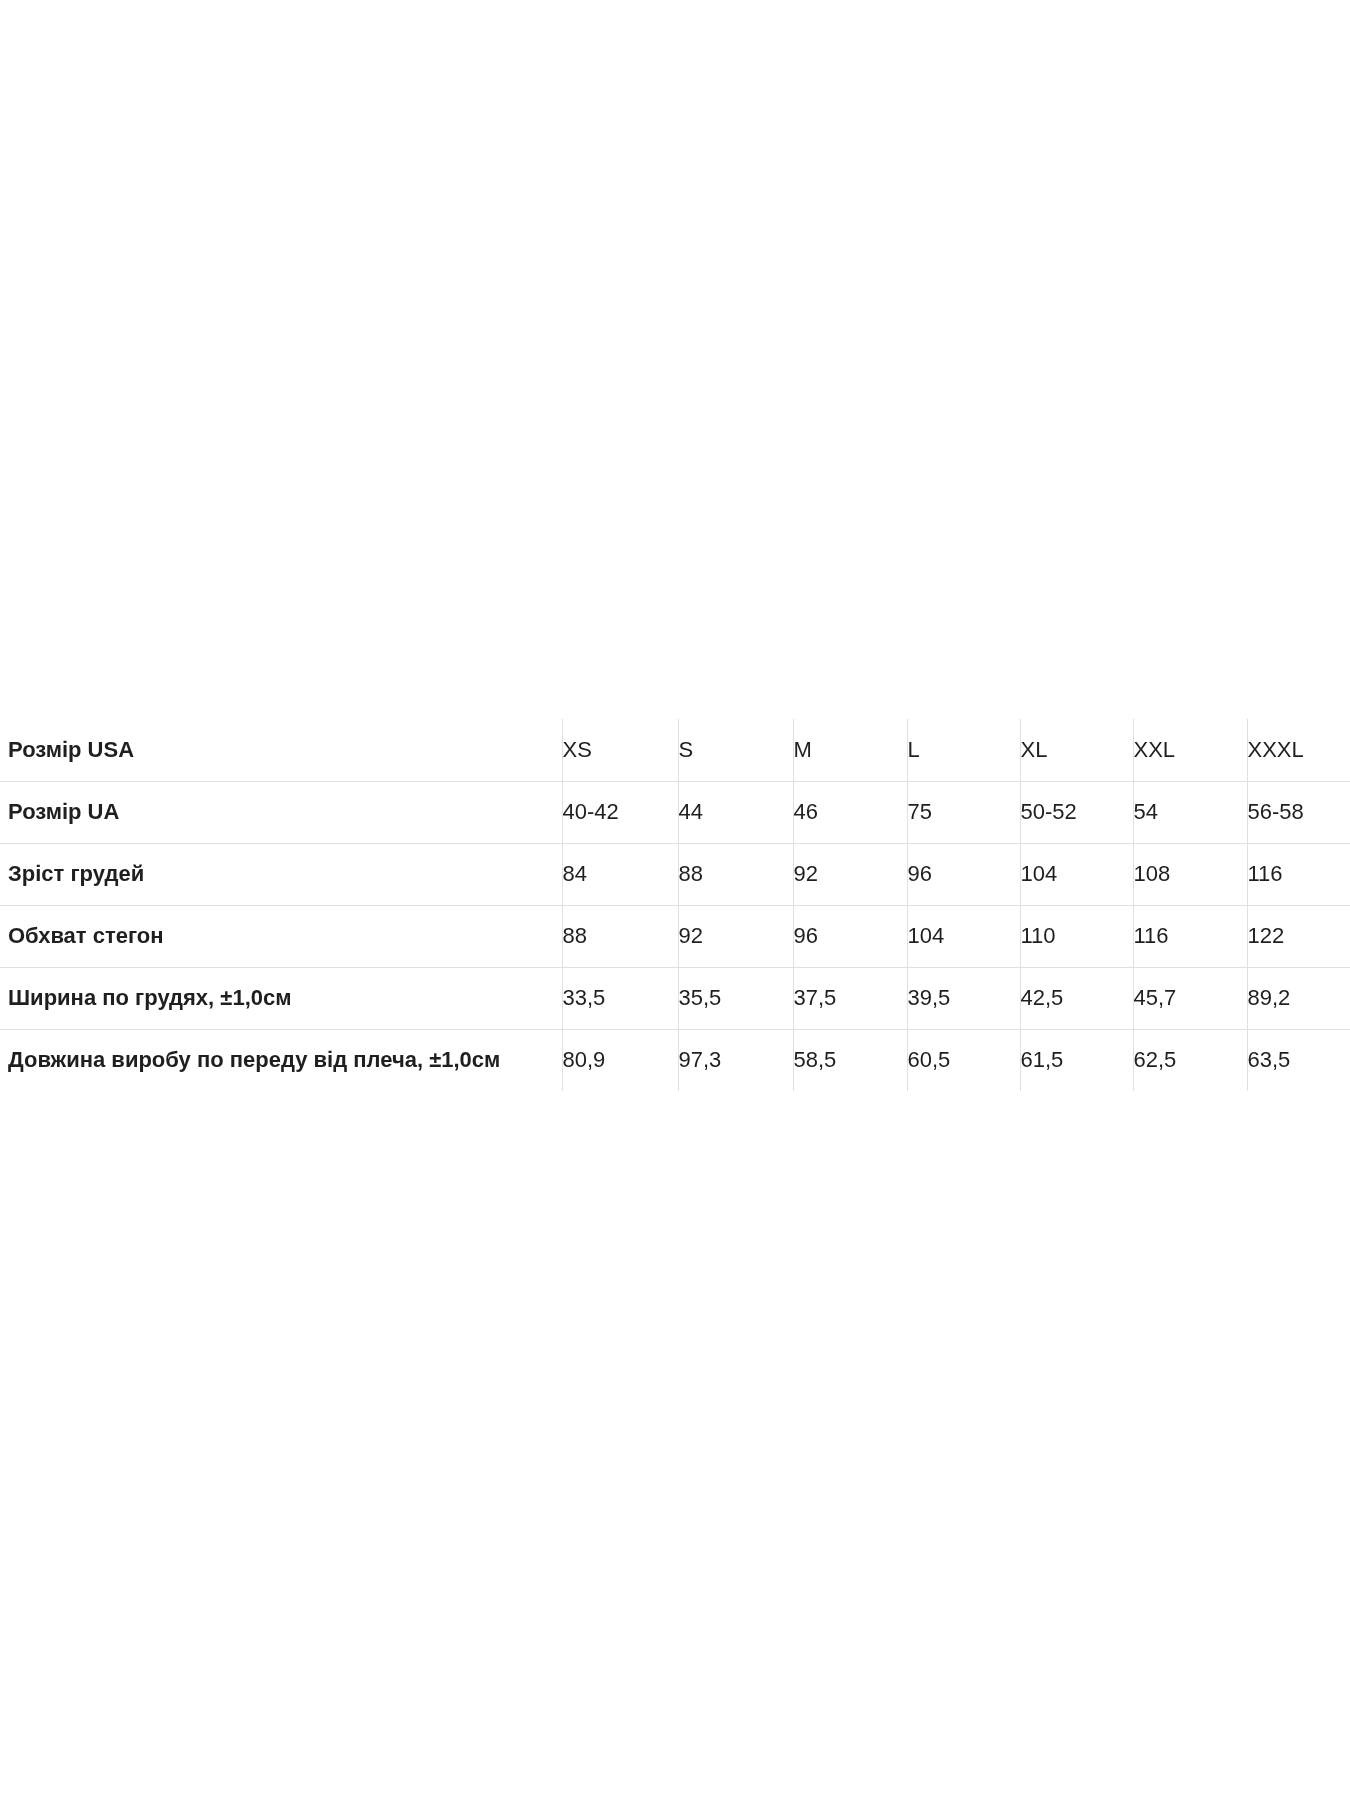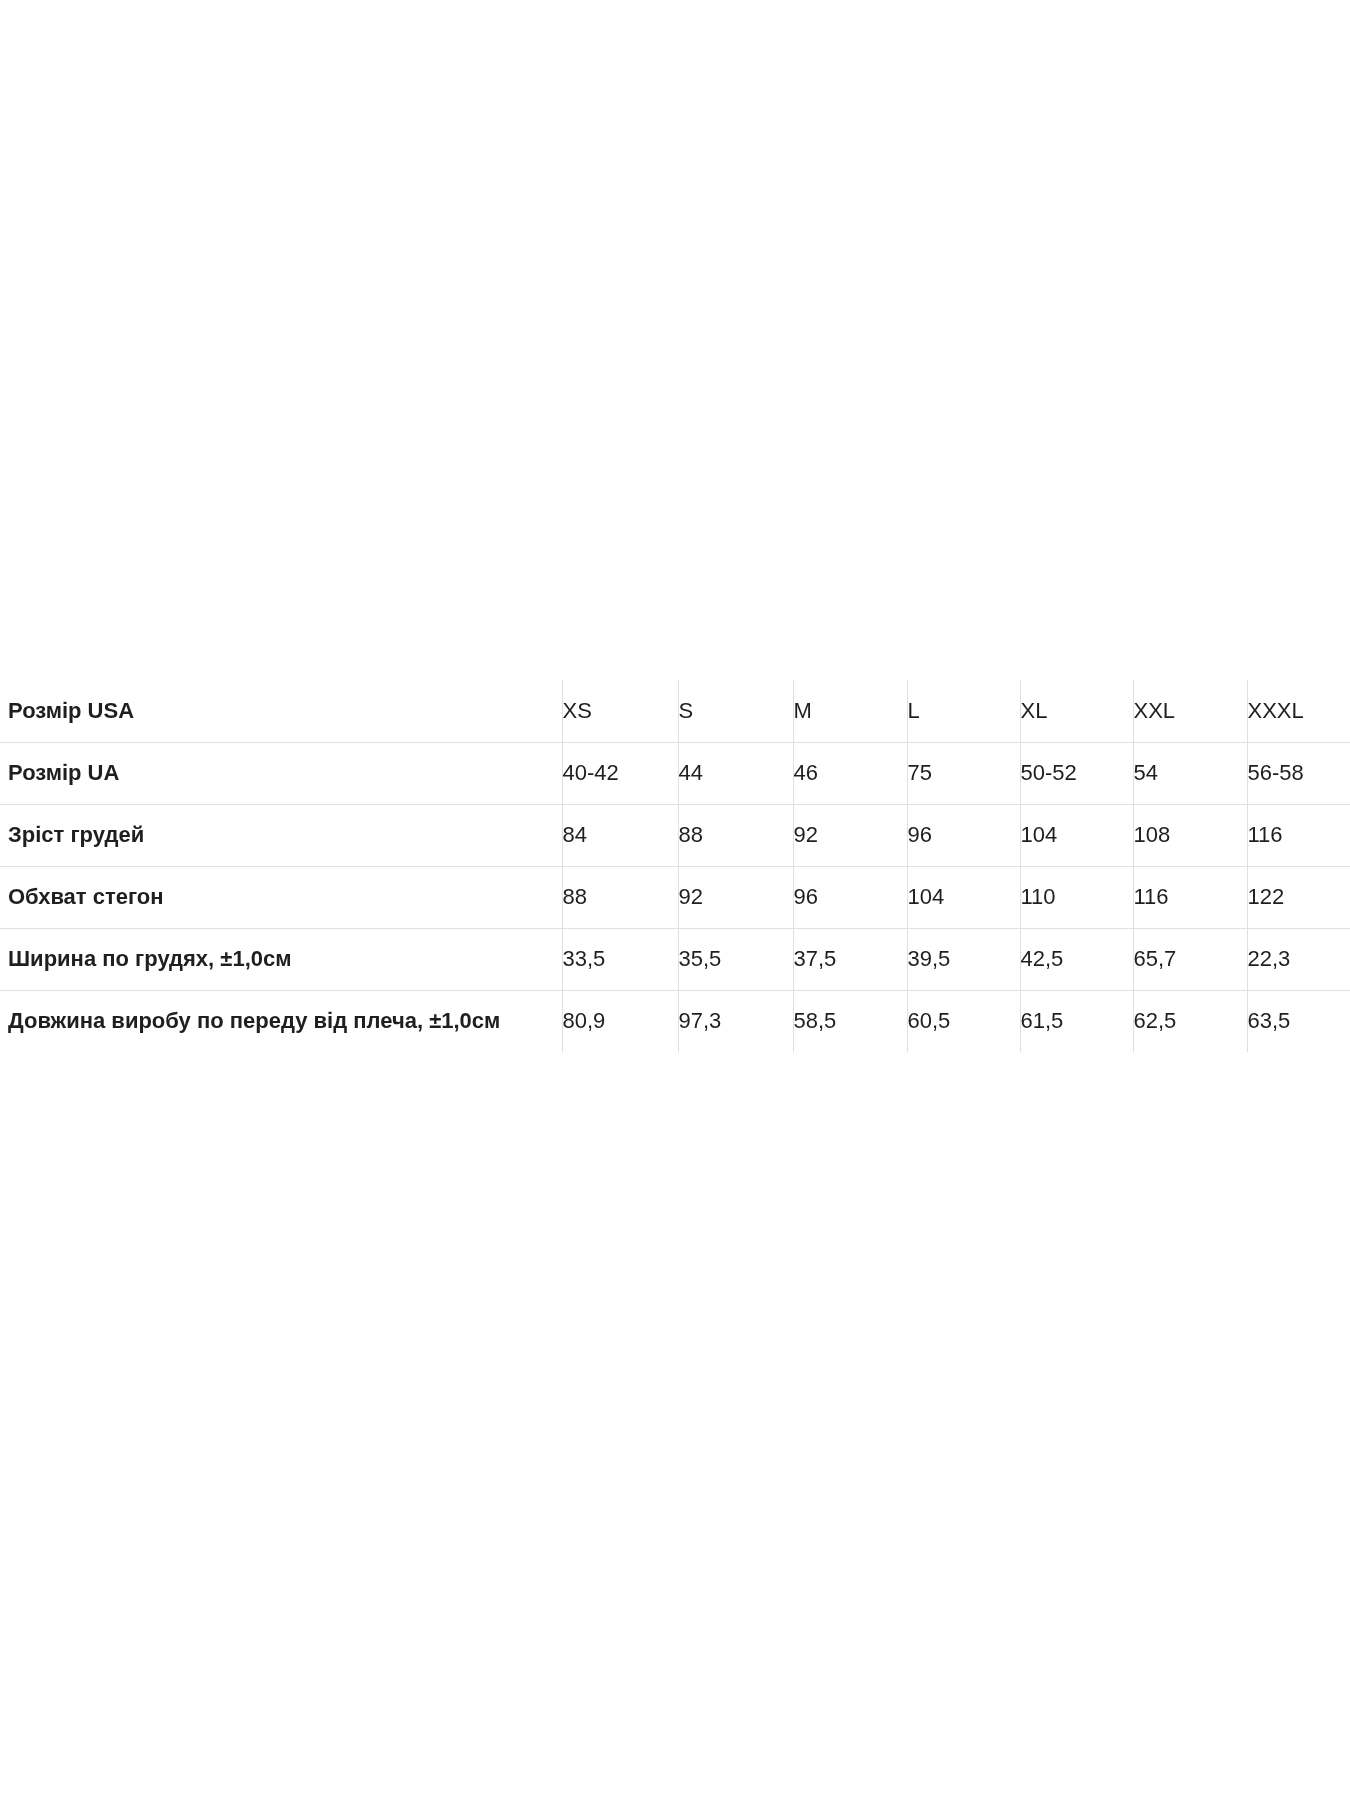--- a/index.html
+++ b/index.html
@@ -17,21 +17,21 @@
     overflow: hidden;
   }
   .page {
     position: relative;
     width: 1350px;
     height: 1800px;
     background: var(--bg-color);
   }
   .table-wrap {
     position: absolute;
-    top: 680px;
+    top: 719px;
     left: 0;
     width: 1350px;
   }
   table.size-table {
     border-collapse: collapse;
     table-layout: fixed;
     width: 1350px;
   }
   table.size-table tr {
     height: 62px;
@@ -116,22 +116,22 @@
             <td class="value-cell">116</td>
             <td class="value-cell">122</td>
           </tr>
           <tr>
             <td class="label-cell">Ширина по грудях, ±1,0см</td>
             <td class="value-cell">33,5</td>
             <td class="value-cell">35,5</td>
             <td class="value-cell">37,5</td>
             <td class="value-cell">39,5</td>
             <td class="value-cell">42,5</td>
-            <td class="value-cell">65,7</td>
-            <td class="value-cell">22,3</td>
+            <td class="value-cell">45,7</td>
+            <td class="value-cell">89,2</td>
           </tr>
           <tr>
             <td class="label-cell">Довжина виробу по переду від плеча, ±1,0см</td>
             <td class="value-cell">80,9</td>
             <td class="value-cell">97,3</td>
             <td class="value-cell">58,5</td>
             <td class="value-cell">60,5</td>
             <td class="value-cell">61,5</td>
             <td class="value-cell">62,5</td>
             <td class="value-cell">63,5</td>

